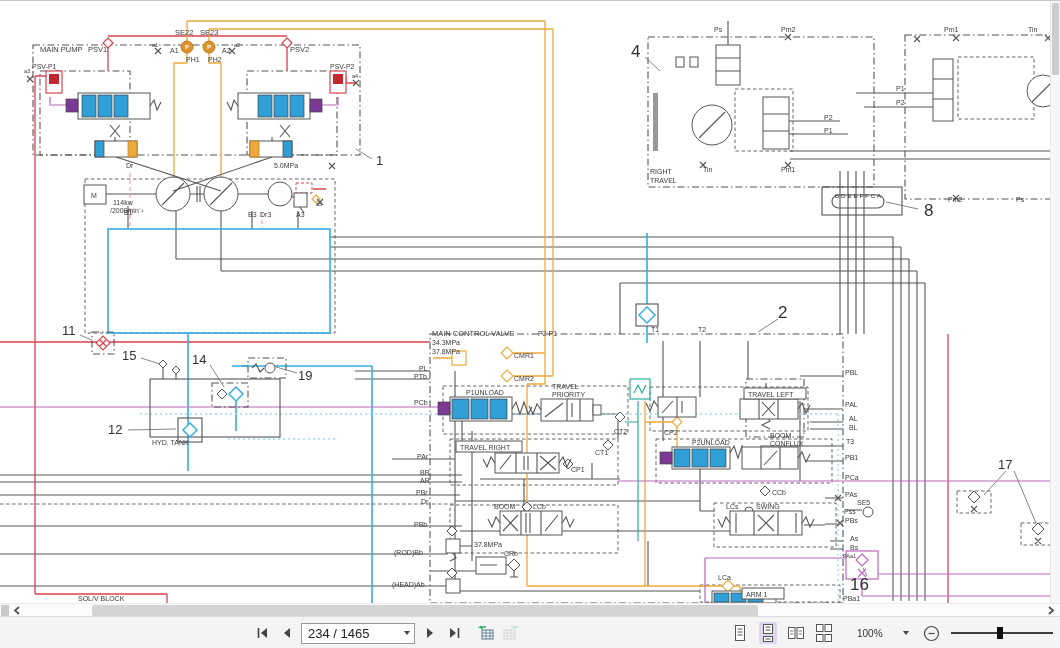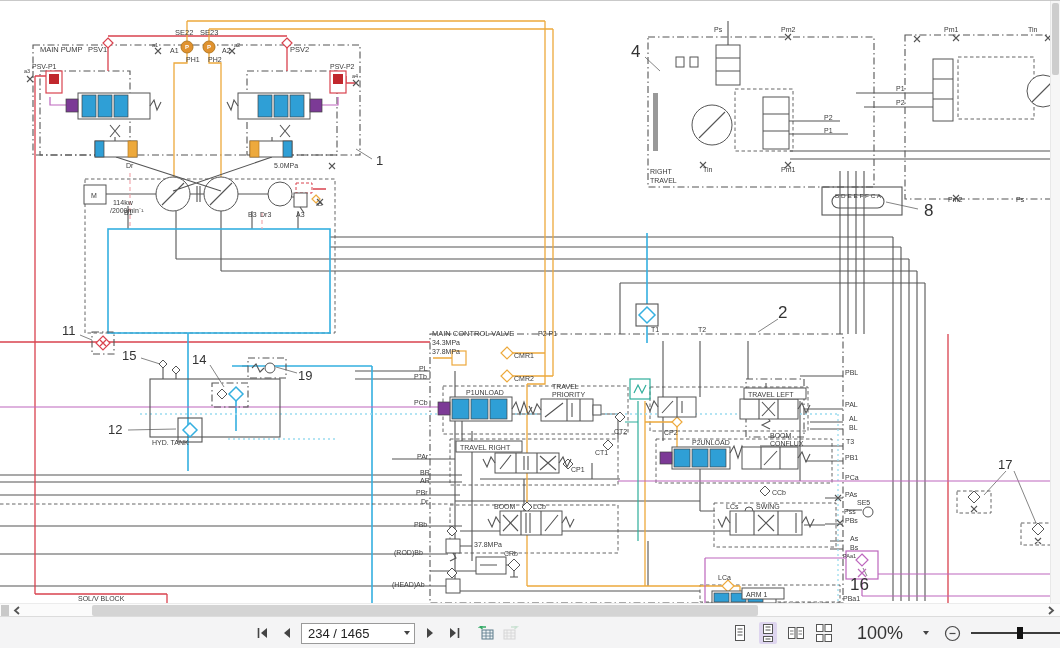--- a/index.html
+++ b/index.html
@@ -45,21 +45,21 @@
   .cluster{position:absolute;top:0;height:32px;display:flex;align-items:center;}
   .nav{left:253px;gap:6px;}
   .zooms{left:731px;gap:10px;}
   .tbtn{width:18px;height:22px;display:flex;align-items:center;justify-content:center;cursor:pointer;background:none;border:none;padding:0;}
   .tbtn.active{background:#ded5ef;border-radius:2px;}
   .pagebox{width:112px;height:19px;background:#fff;border:1px solid #9a9a9a;display:flex;align-items:center;}
   .pagebox input{flex:1;border:none;outline:none;font-size:13px;color:#222;padding:0 0 0 6px;background:transparent;
                  font-family:"Liberation Sans",sans-serif;width:84px;}
   .caret{width:0;height:0;border-left:3.5px solid transparent;border-right:3.5px solid transparent;
          border-top:4px solid #444;margin:0 4px;}
-  .zoomval{font-size:18px;color:#333;margin-left:14px;}
+  .zoomval{font-size:10px;color:#333;margin-left:14px;}
   .slider{position:relative;width:102px;height:18px;}
   .strack{position:absolute;top:8px;left:0;width:102px;height:2px;background:#3c3c3c;}
   .shandle{position:absolute;top:3px;left:46px;width:6px;height:12px;background:#111;}
   .grayed{opacity:.45;}
 </style>
 </head>
 <body>
 
 <div class="app">
   <div class="topline"></div>

